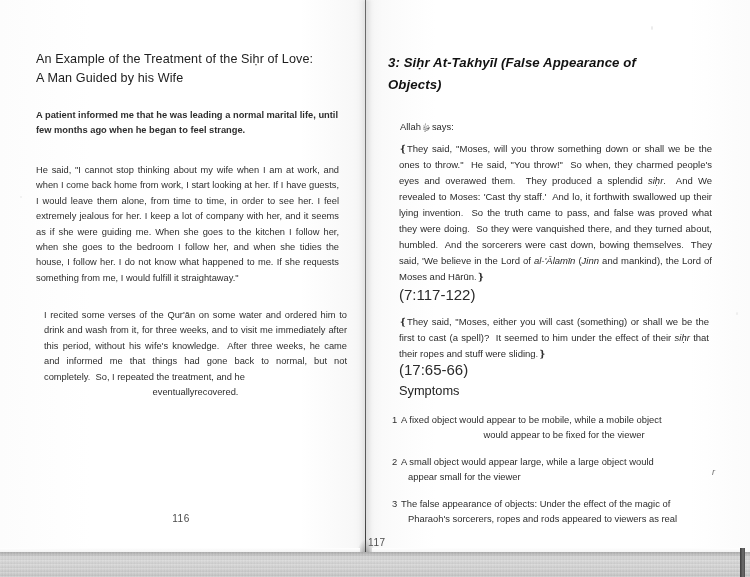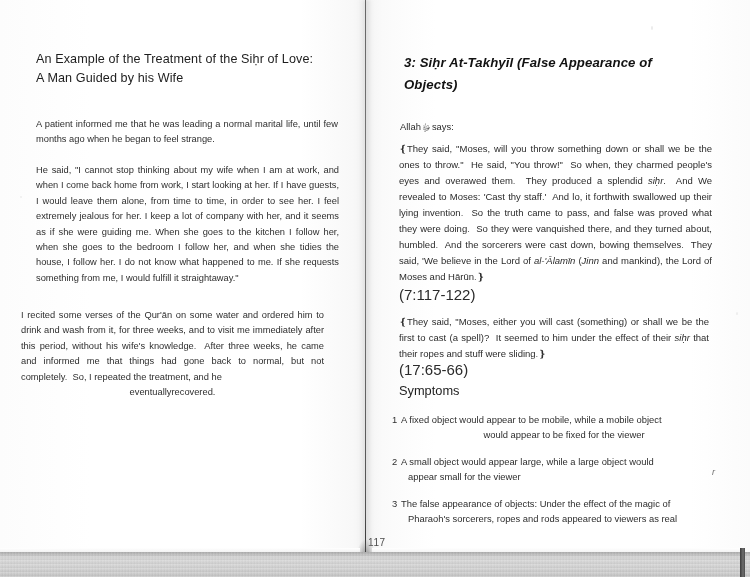--- a/index.html
+++ b/index.html
@@ -167,48 +167,49 @@
   
   .left-heading {
     position: absolute;
     left: 36px;
     top: 50px;
     width: 300px;
   }
   .left-p1 {
     position: absolute;
     left: 36px;
-    top: 117px;
+    top: 108px;
     width: 302px;
+    font-weight: bold;
   }
   .left-p2 {
     position: absolute;
     left: 36px;
     top: 163px;
     width: 303px;
   }
   .left-p3 {
     position: absolute;
-    left: 21px;
+    left: 44px;
     top: 308px;
     width: 303px;
   }
   .folio {
     position: absolute;
     font-size: 10px;
     color: #4a4a4a;
     letter-spacing: 0.6px;
   }
   .folio-left  { left: 0; top: 513px; width: 362px; text-align: center; }
   .folio-right { left: 0; top: 537px; width: 300px; text-align: left; }
 
   
   .right-heading {
     position: absolute;
-    left: 36px;
+    left: 20px;
     top: 52px;
     width: 300px;
     font-size: 13.2px;
     line-height: 22px;
     font-style: italic;
     font-weight: bold;
     color: #121212;
     letter-spacing: 0.1px;
   }
   .allah-line {
@@ -307,20 +308,21 @@
     <div class="left-p2 body-txt">He said, "I cannot stop thinking about my wife when I am at work, and when I come back home from work, I start looking at her. If I have guests, I would leave them alone, from time to time, in order to see her. I feel extremely jealous for her. I keep a lot of company with her, and it seems as if she were guiding me. When she goes to the kitchen I follow her, when she goes to the bedroom I follow her, and when she tidies the house, I follow her. I do not know what happened to me. If she requests something from me, I would fulfill it straightaway."</div>
 
     <div class="left-p3 body-txt">
       <span>I recited some verses of the Qur'ān on some water and ordered him to drink and wash from it, for three weeks, and to visit me immediately after this period, without his wife's knowledge<span class="fade">.</span>&nbsp; After three weeks, he came and informed me that things had gone back to normal, but not completely<span class="fade">.</span>&nbsp; So, I repeated the treatment, and he</span>
       <span style="display:flex; justify-content:center; width:100%;">
         <span>eventually</span>
         <span>recovered.</span>
       </span>
     </div>
 
+    <div class="folio folio-left">116</div>
   </div>
 
   <div class="page page-right">
 
     <div class="right-heading">
       <div>3: Siḥr At-Takhyīl (False Appearance of</div>
       <div>Objects)</div>
     </div>
 
     <div class="allah-line">

